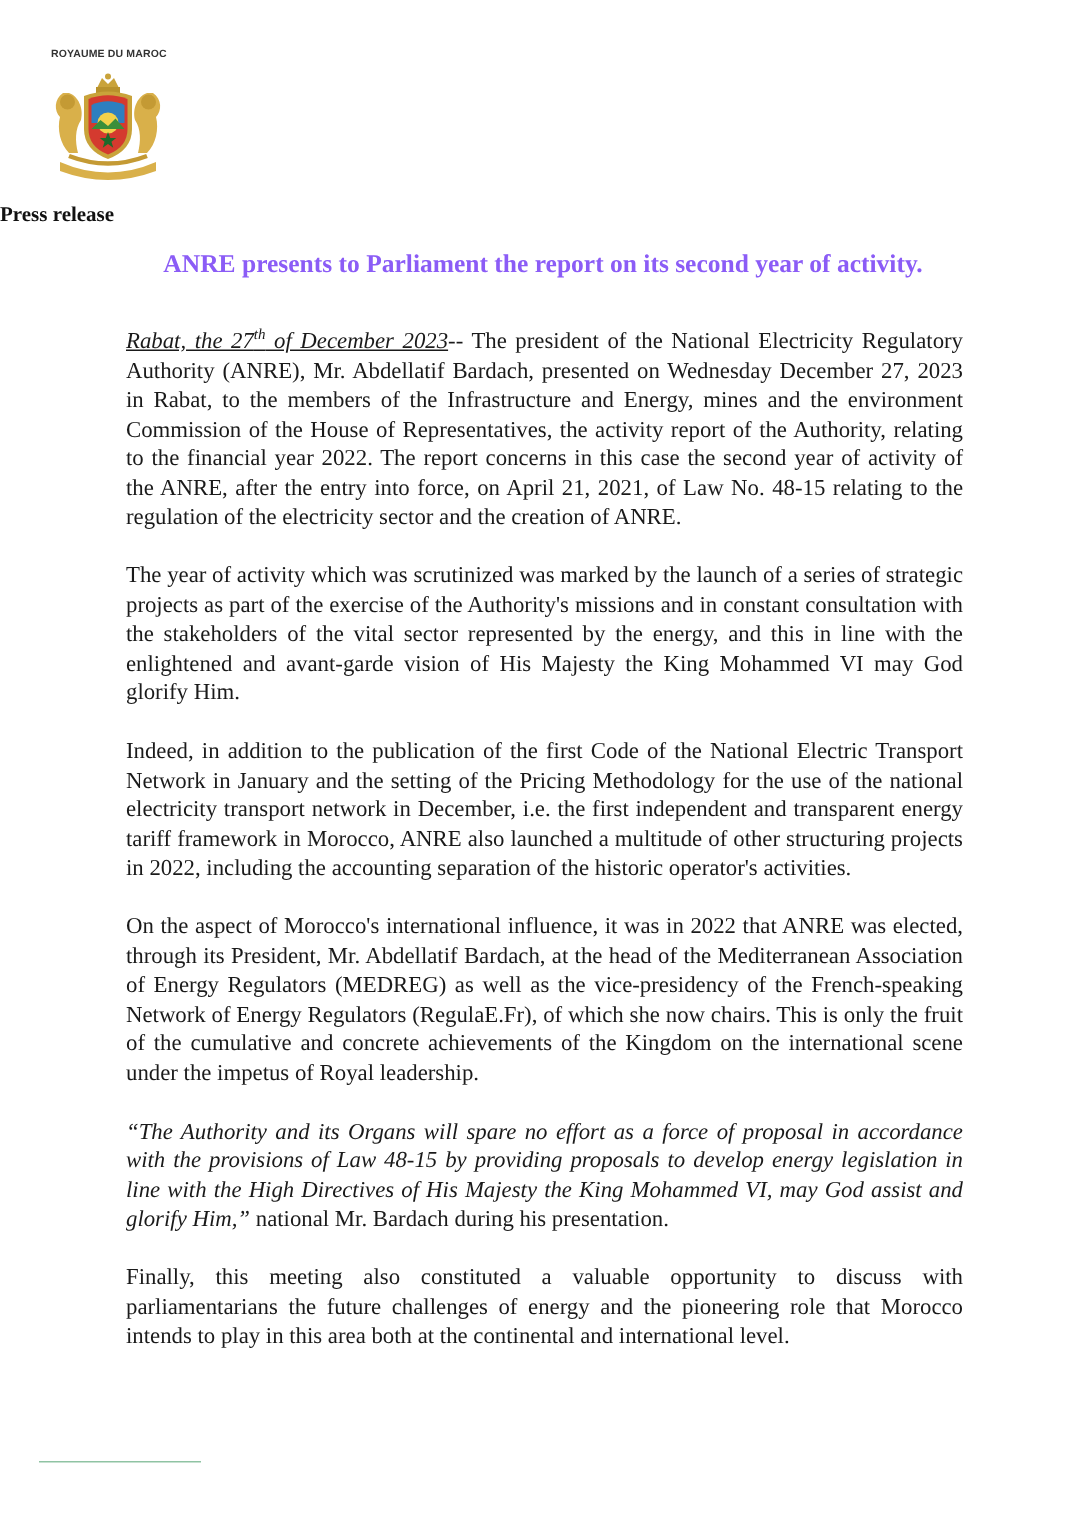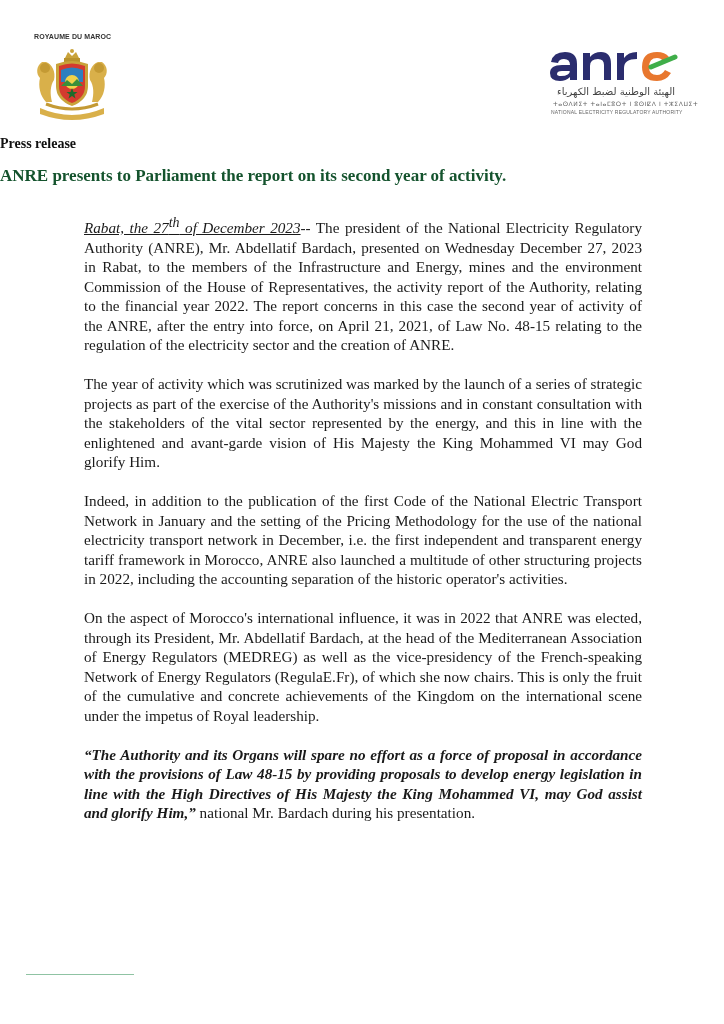--- a/index.html
+++ b/index.html
@@ -27,32 +27,32 @@
     .anre-english {
       position: absolute; left: 4px; top: 69px; font-family: "Liberation Sans", sans-serif;
       font-size: 5px; color: #666; letter-spacing: 0.2px; white-space: nowrap;
     }
 
     .doc-label {
       position: absolute; left: 0; width: 724px; top: 136px; text-align: left;
       font-family: "Liberation Serif", serif; font-weight: bold; font-size: 14px; color: #111;
     }
     .doc-title {
-      position: absolute; left: 0; width: 724px; top: 166px; text-align: left;
-      font-family: "Liberation Serif", serif; font-weight: bold; font-size: 17px; color: #14532d;
+      position: absolute; left: 0; width: 724px; top: 166px; text-align: center;
+      font-family: "Liberation Serif", serif; font-weight: bold; font-size: 17px; color: #8b5cf6;
     }
 
     .body { position: absolute; left: 84px; top: 218px; width: 558px; }
     .para {
       font-family: "Liberation Serif", serif; font-size: 15.2px; line-height: 19.5px;
       text-align: justify; color: #1a1a1a; margin-bottom: 19.5px;
     }
     .dateline { font-style: italic; text-decoration: underline; }
-    .dateline sup { font-size: 14px; vertical-align: super; line-height: 0; }
-    .quote { font-style: italic; font-weight: bold; }
+    .dateline sup { font-size: 10px; vertical-align: super; line-height: 0; }
+    .quote { font-style: italic; }
 
     .footnote-rule {
       position: absolute; left: 26px; top: 974px; width: 108px; height: 1px; background: #8fc3a3;
     }
   </style>
 </head>
 <body>
 
 <div class="header">
   <div class="kingdom-label">ROYAUME DU MAROC</div>
@@ -76,48 +76,32 @@
     <circle cx="40" cy="34" r="7" fill="#f2d24a"></circle>
 
     <path d="M29 38 L35 32 L40 36 L45 31 L51 38 Z" fill="#3a8f3a"></path>
 
     <path d="M40 40 L41.5 44 L45.5 44 L42.3 46.5 L43.5 50.5 L40 48 L36.5 50.5 L37.7 46.5 L34.5 44 L38.5 44 Z" fill="#1e6a2b"></path>
 
     <path d="M8 60 Q40 74 72 60 L72 66 Q40 78 8 66 Z" fill="#d9b04a"></path>
     <path d="M14 56 Q40 66 66 56" stroke="#c49a34" stroke-width="3" fill="none"></path>
   </svg>
 
-  <div class="anre-logo">
-    <svg class="anre-wordmark" viewBox="0 0 140 46">
-
-      <path d="M4 22 Q6 12 18 12 Q30 12 30 24 L30 40 L23 40 L23 37 Q19 41 13 41 Q3 41 3 33 Q3 25 15 25 L23 25 Q23 19 17 19 Q12 19 11 23 Z M15 31 Q10 31 10 34 Q10 36 14 36 Q23 36 23 30 L23 31 Z" fill="#2b2d6e"></path>
-
-      <path d="M36 40 L36 13 L43 13 L43 17 Q47 12 54 12 Q64 12 64 24 L64 40 L57 40 L57 25 Q57 19 51 19 Q43 19 43 26 L43 40 Z" fill="#2b2d6e"></path>
-
-      <path d="M70 40 L70 13 L77 13 L77 18 Q81 12 90 12 L90 19 Q77 19 77 28 L77 40 Z" fill="#2b2d6e"></path>
-
-      <path d="M124 33 Q119 41 110 41 Q95 41 95 27 Q95 12 110 12 Q118 12 122 17 L116 21 Q114 18 110 18 Q102 18 102 27 Q102 35 110 35 Q115 35 118 30 Z" fill="#e8772e"></path>
-
-      <path d="M104 27 L128 17" stroke="#3fae49" stroke-width="5" stroke-linecap="round"></path>
-    </svg>
-    <div class="anre-arabic">الهيئة الوطنية لضبط الكهرباء</div>
-    <div class="anre-tifinagh">ⵜⴰⵙⴷⵍⵉⵜ ⵜⴰⵏⴰⵎⵓⵔⵜ ⵏ ⵓⵙⵏⵇⴷ ⵏ ⵜⵣⵉⴷⵡⵉⵜ</div>
-    <div class="anre-english">NATIONAL ELECTRICITY REGULATORY AUTHORITY</div>
-  </div>
 </div>
 
 <div class="doc-label">Press release</div>
 <div class="doc-title">ANRE presents to Parliament the report on its second year of activity.</div>
 
 <div class="body">
   <p class="para"><span class="dateline"><span>Rabat, the  27</span><sup>th</sup><span> of December 2023</span></span><span>-- The president of the National Electricity Regulatory Authority (ANRE), Mr. Abdellatif Bardach, presented on Wednesday December 27, 2023 in Rabat, to the members of the Infrastructure and Energy, mines and the environment Commission of the House of Representatives, the activity report of the Authority, relating to the financial year 2022. The report concerns in this case the second year of activity of the ANRE, after the entry into force, on April 21, 2021, of Law No. 48-15 relating to the regulation of the electricity sector and the creation of ANRE.</span></p>
 
   <p class="para">The year of activity which was scrutinized was marked by the launch of a series of strategic projects as part of the exercise of the Authority's missions and in constant consultation with the stakeholders of the vital sector represented by the energy, and this in line with the enlightened and avant-garde vision of His Majesty the King Mohammed VI may God glorify Him.</p>
 
   <p class="para">Indeed, in addition to the publication of the first Code of the National Electric Transport Network in January and the setting of the Pricing Methodology for the use of the national electricity transport network in December, i.e. the first independent and transparent energy tariff framework in Morocco, ANRE also launched a multitude of other structuring projects in 2022, including the accounting separation of the historic operator's activities.</p>
 
   <p class="para">On the aspect of Morocco's international influence, it was in 2022 that ANRE was elected, through its President, Mr. Abdellatif Bardach, at the head of the Mediterranean Association of Energy Regulators (MEDREG) as well as the vice-presidency of the French-speaking Network of Energy Regulators (RegulaE.Fr), of which she now chairs. This is only the fruit of the cumulative and concrete achievements of the Kingdom on the international scene under the impetus of Royal leadership.</p>
 
   <p class="para"><span class="quote">“The Authority and its Organs will spare no effort as a force of proposal in accordance with the provisions of Law 48-15 by providing proposals to develop energy legislation in line with the High Directives of His Majesty the King Mohammed VI, may God assist and glorify Him,”</span><span> national Mr. Bardach during his presentation.</span></p>
 
+  <p class="para">Finally, this meeting also constituted a valuable opportunity to discuss with parliamentarians the future challenges of energy and the pioneering role that Morocco intends to play in this area both at the continental and international level.</p>
 </div>
 
 <div class="footnote-rule"></div>
 
 </body></html>

